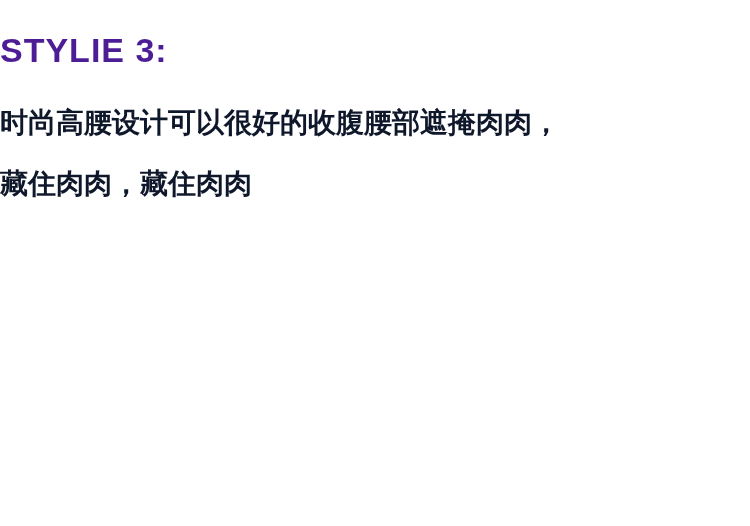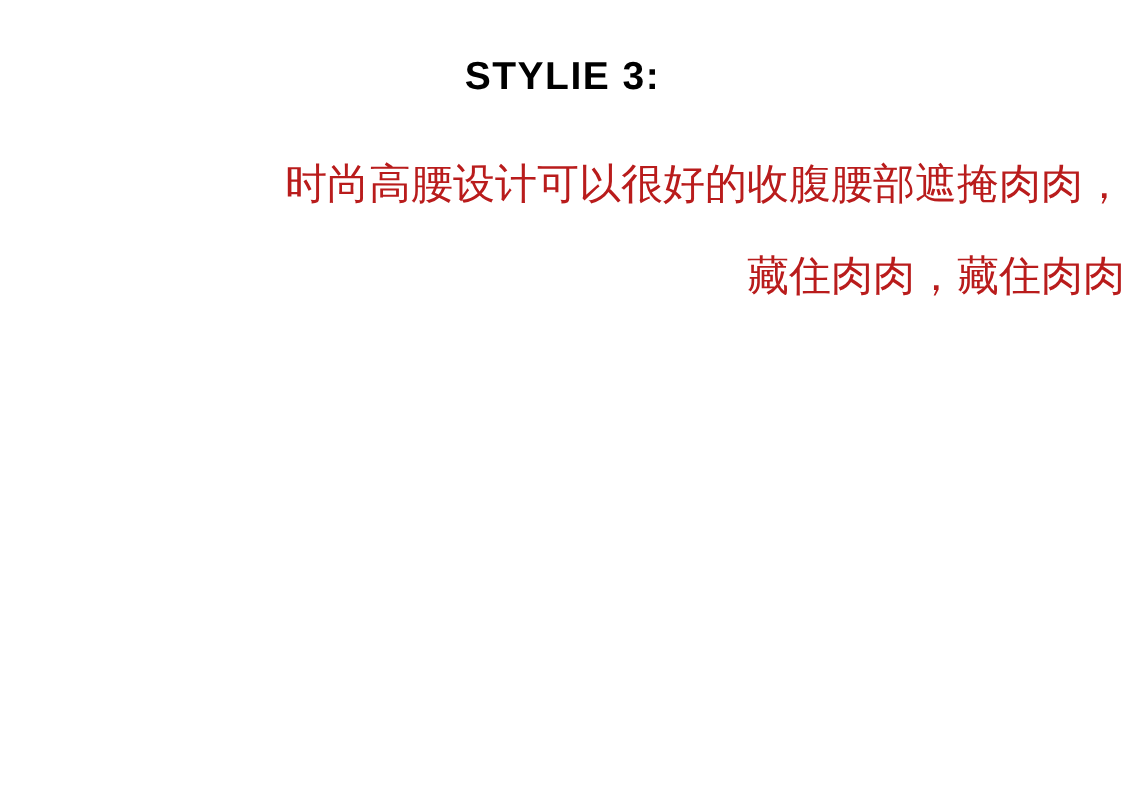--- a/index.html
+++ b/index.html
@@ -12,36 +12,35 @@
     width: 750px;
     height: 526px;
     background: #ffffff;
     overflow: hidden;
     font-family: "Liberation Sans", sans-serif;
   }
   .title {
     padding-top: 30px;
     height: 40px;
     line-height: 40px;
-    text-align: center;
-    font-size: 26px;
+    font-size: 34px;
     font-weight: bold;
     letter-spacing: 1px;
-    color: #000000;
+    color: #4c1d95;
   }
   .description {
     margin-top: 22px;
   }
   .desc-line {
     height: 61px;
     line-height: 61px;
-    text-align: right;
+    text-align: left;
     font-size: 28px;
-    font-weight: normal;
-    color: #b91c1c;
+    font-weight: bold;
+    color: #0f172a;
     white-space: nowrap;
   }
 </style>
 </head>
 <body>
 
 <div class="page">
   <div class="title">STYLIE 3:</div>
   <div class="description">
     <div class="desc-line">时尚高腰设计可以很好的收腹腰部遮掩肉肉，</div>

